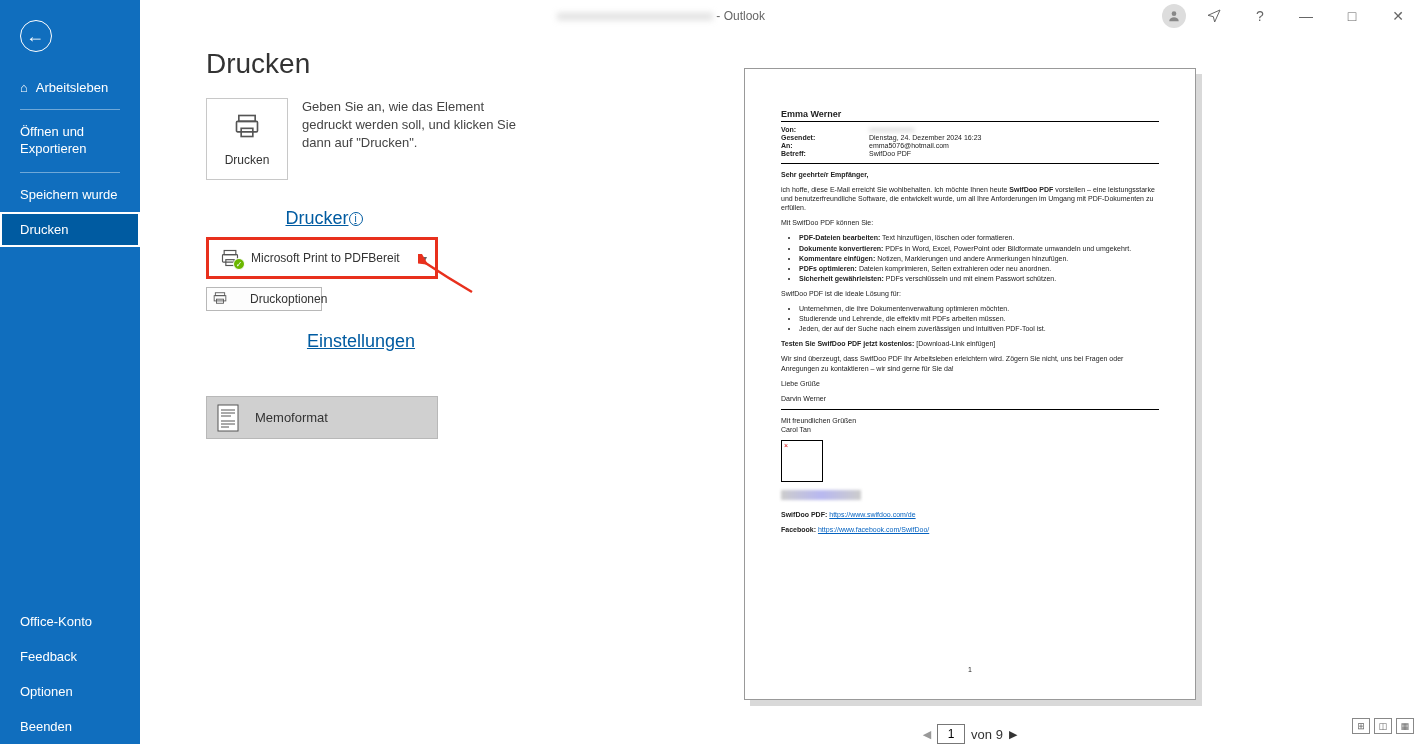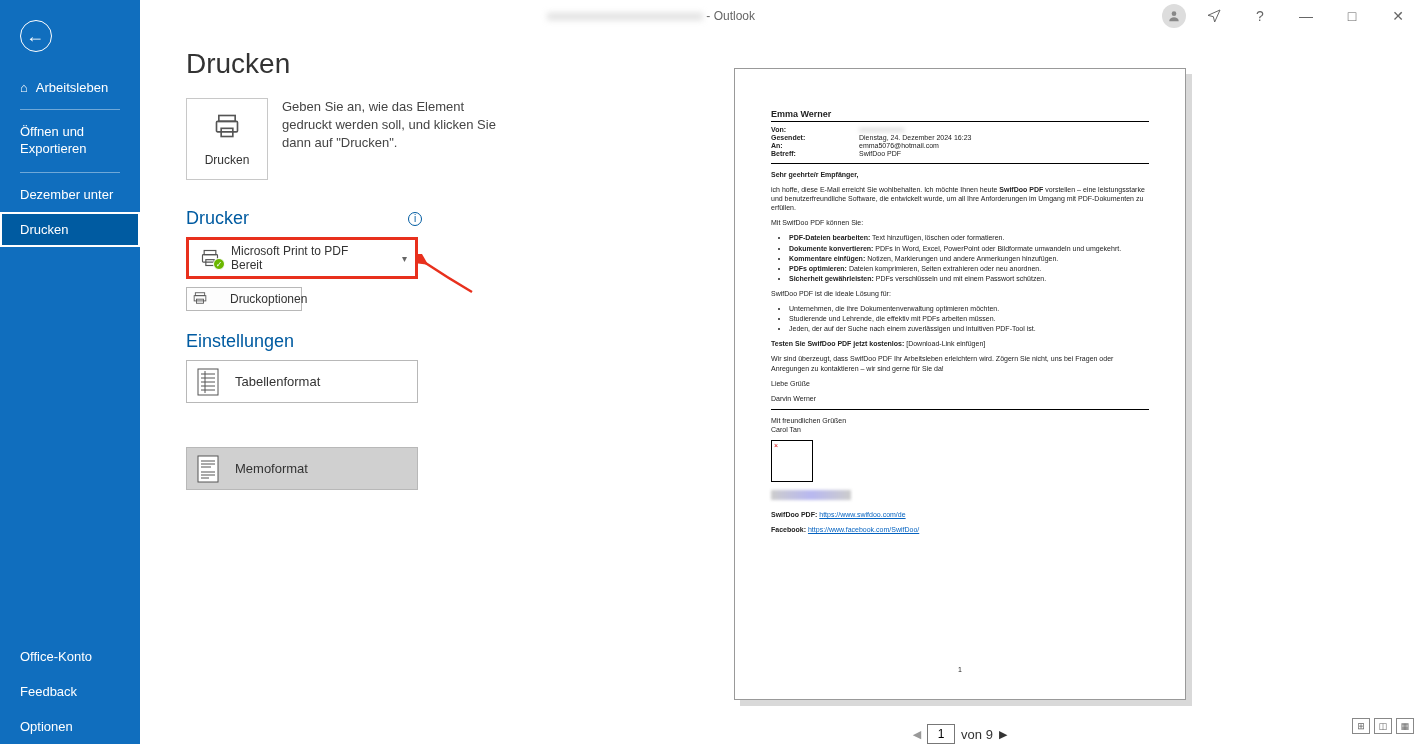--- a/index.html
+++ b/index.html
@@ -10,43 +10,43 @@
 .back-btn { width: 32px; height: 32px; border: 1.5px solid #fff; border-radius: 50%; margin: 12px 0 18px 20px; display: flex; align-items: center; justify-content: center; cursor: pointer; }
 .back-btn span { font-size: 18px; color: #fff; margin-left: -2px; }
 .nav-item { padding: 10px 14px 10px 20px; font-size: 13px; cursor: pointer; display: flex; align-items: center; gap: 8px; }
 .nav-item.multiline { line-height: 1.3; }
 .nav-item.dim { color: #b8d4ec; }
 .nav-item.active { background: #005ba1; outline: 2px solid #fff; outline-offset: -2px; }
 .nav-divider { height: 1px; background: rgba(255,255,255,0.4); margin: 4px 20px; }
 .nav-spacer { flex: 1; }
 
 
-.main { flex: 1; display: flex; flex-direction: column; }
+.main { flex: 1; display: flex; flex-direction: column; padding-left: 20px; }
 .titlebar { height: 32px; display: flex; align-items: center; justify-content: space-between; padding: 0 4px 0 0; }
 .titlebar-center { flex: 1; text-align: center; font-size: 12px; color: #666; }
 .titlebar-center .blur { filter: blur(3px); color: #aaa; }
 .titlebar-right { display: flex; align-items: center; gap: 2px; }
 .tb-btn { width: 44px; height: 28px; display: flex; align-items: center; justify-content: center; font-size: 14px; color: #666; cursor: pointer; }
 .avatar-circle { width: 24px; height: 24px; background: #ddd; border-radius: 50%; display: flex; align-items: center; justify-content: center; margin-right: 4px; }
 
 
 .content { flex: 1; display: flex; padding: 0 0 0 46px; overflow: hidden; }
 .left-pane { width: 310px; padding-top: 16px; }
 .page-title { font-size: 28px; font-weight: 300; color: #333; margin-bottom: 18px; }
 .print-row { display: flex; gap: 14px; margin-bottom: 28px; }
 .print-btn { width: 82px; height: 82px; border: 1px solid #c8c8c8; background: #fff; display: flex; flex-direction: column; align-items: center; justify-content: center; gap: 6px; font-size: 12px; cursor: pointer; }
 .printer-icon-lg { font-size: 28px; color: #555; }
 .print-desc { font-size: 13px; color: #444; line-height: 1.4; flex: 1; }
-.section-title { font-size: 18px; font-weight: 400; color: #005ba1; margin-bottom: 8px; display: flex; justify-content: space-between; align-items: center; }
+.section-title { font-size: 18px; font-weight: 400; color: #005ba1; margin-bottom: 8px; display: flex; justify-content: center; align-items: center; text-decoration: underline; }
 .section-title .info-ic { width: 14px; height: 14px; border: 1.5px solid #005ba1; border-radius: 50%; font-size: 10px; display: flex; align-items: center; justify-content: center; color: #005ba1; margin-right: 74px; }
 .dropdown { width: 232px; height: 42px; border: 3px solid #e8301d; background: #fff; display: flex; align-items: center; padding: 0 8px; position: relative; margin-bottom: 8px; cursor: pointer; }
 .dd-icon { position: relative; width: 26px; height: 20px; margin-right: 8px; }
 .dd-icon svg { width: 26px; height: 20px; }
 .dd-check { position: absolute; right: -2px; bottom: -2px; width: 12px; height: 12px; background: #6bb700; border-radius: 50%; border: 1.5px solid #fff; display:flex; align-items:center; justify-content:center; color:#fff; font-size:8px;}
-.dd-text { display: flex; flex-direction: column; font-size: 12px; line-height: 1.2; }
+.dd-text { display: flex; flex-direction: row; font-size: 12px; line-height: 1.2; }
 .dd-caret { position: absolute; right: 8px; font-size: 10px; color: #666; }
 .red-arrow { position: absolute; left: 418px; top: 254px; pointer-events: none; }
 .opt-btn { width: 116px; height: 24px; border: 1px solid #b8b8b8; background: #fdfdfd; display: flex; align-items: center; gap: 23px; padding: 0 6px; font-size: 12px; cursor: pointer; margin-bottom: 20px; }
 .list-item { width: 232px; height: 43px; border: 1px solid #b8b8b8; background: #fff; display: flex; align-items: center; padding: 0 8px; gap: 14px; font-size: 13px; cursor: pointer; }
 .list-item.sel { background: #d0d0d0; margin-top: 44px; }
 .li-icon { width: 26px; height: 30px; display: flex; align-items: center; justify-content: center; }
 
 
 .preview-pane { flex: 1; display: flex; flex-direction: column; align-items: center; padding-top: 36px; justify-content: space-between; }
 .page { width: 452px; height: 632px; background: #fff; border: 1px solid #999; box-shadow: 6px 6px 0 rgba(0,0,0,0.15); padding: 40px 36px; font-size: 7px; color: #222; position: relative; overflow: hidden; }
@@ -77,26 +77,27 @@
   <div class="back-btn">
       <span>←</span>
     </div>
   <div class="nav-item">
     <span>⌂</span>
     <span>Arbeitsleben</span>
   </div>
   <div class="nav-divider"></div>
   <div class="nav-item multiline">Öffnen und Exportieren</div>
   <div class="nav-divider"></div>
-  <div class="nav-item">Dezember unter</div>
+  <div class="nav-item">Speichern wurde</div>
   <div class="nav-item active">Drucken</div>
   <div class="nav-spacer"></div>
   <div class="nav-item">Office-Konto</div>
   <div class="nav-item">Feedback</div>
   <div class="nav-item">Optionen</div>
+  <div class="nav-item">Beenden</div>
 </div>
 
 <div class="main">
 
   <div class="titlebar">
     <div class="titlebar-center">
       <span class="blur">xxxxxxxxxxxxxxxxxxxxxxxxxx</span>
       <span> - </span><span>Outlook</span>
     </div>
     <div class="titlebar-right">
@@ -162,34 +163,20 @@
         <span><svg width="14" height="14" viewBox="0 0 24 24" fill="none" stroke="#555" stroke-width="1.5">
               <rect x="4" y="3" width="16" height="5"></rect>
               <rect x="2" y="8" width="20" height="9"></rect>
               <rect x="6" y="14" width="12" height="7"></rect>
             </svg></span>
         <span>Druckoptionen</span>
       </div>
 
       <div class="section-title">Einstellungen</div>
 
-      <div class="list-item">
-        <span class="li-icon">
-            <svg width="22" height="28" viewBox="0 0 22 28" fill="#fff" stroke="#555" stroke-width="1">
-              <rect x="1" y="1" width="20" height="26"></rect>
-              <line x1="4" y1="6" x2="18" y2="6"></line>
-              <line x1="4" y1="10" x2="18" y2="10"></line>
-              <line x1="4" y1="14" x2="18" y2="14"></line>
-              <line x1="4" y1="18" x2="18" y2="18"></line>
-              <line x1="4" y1="22" x2="18" y2="22"></line>
-              <line x1="8" y1="3" x2="8" y2="25"></line>
-            </svg>
-          </span>
-        <span>Tabellenformat</span>
-      </div>
       <div class="list-item sel">
         <span class="li-icon">
             <svg width="22" height="28" viewBox="0 0 22 28" fill="#fff" stroke="#555" stroke-width="1">
               <rect x="1" y="1" width="20" height="26"></rect>
               <line x1="4" y1="6" x2="18" y2="6"></line>
               <line x1="4" y1="9" x2="18" y2="9"></line>
               <line x1="4" y1="12" x2="14" y2="12"></line>
               <line x1="4" y1="17" x2="18" y2="17"></line>
               <line x1="4" y1="20" x2="18" y2="20"></line>
               <line x1="4" y1="23" x2="12" y2="23"></line>

